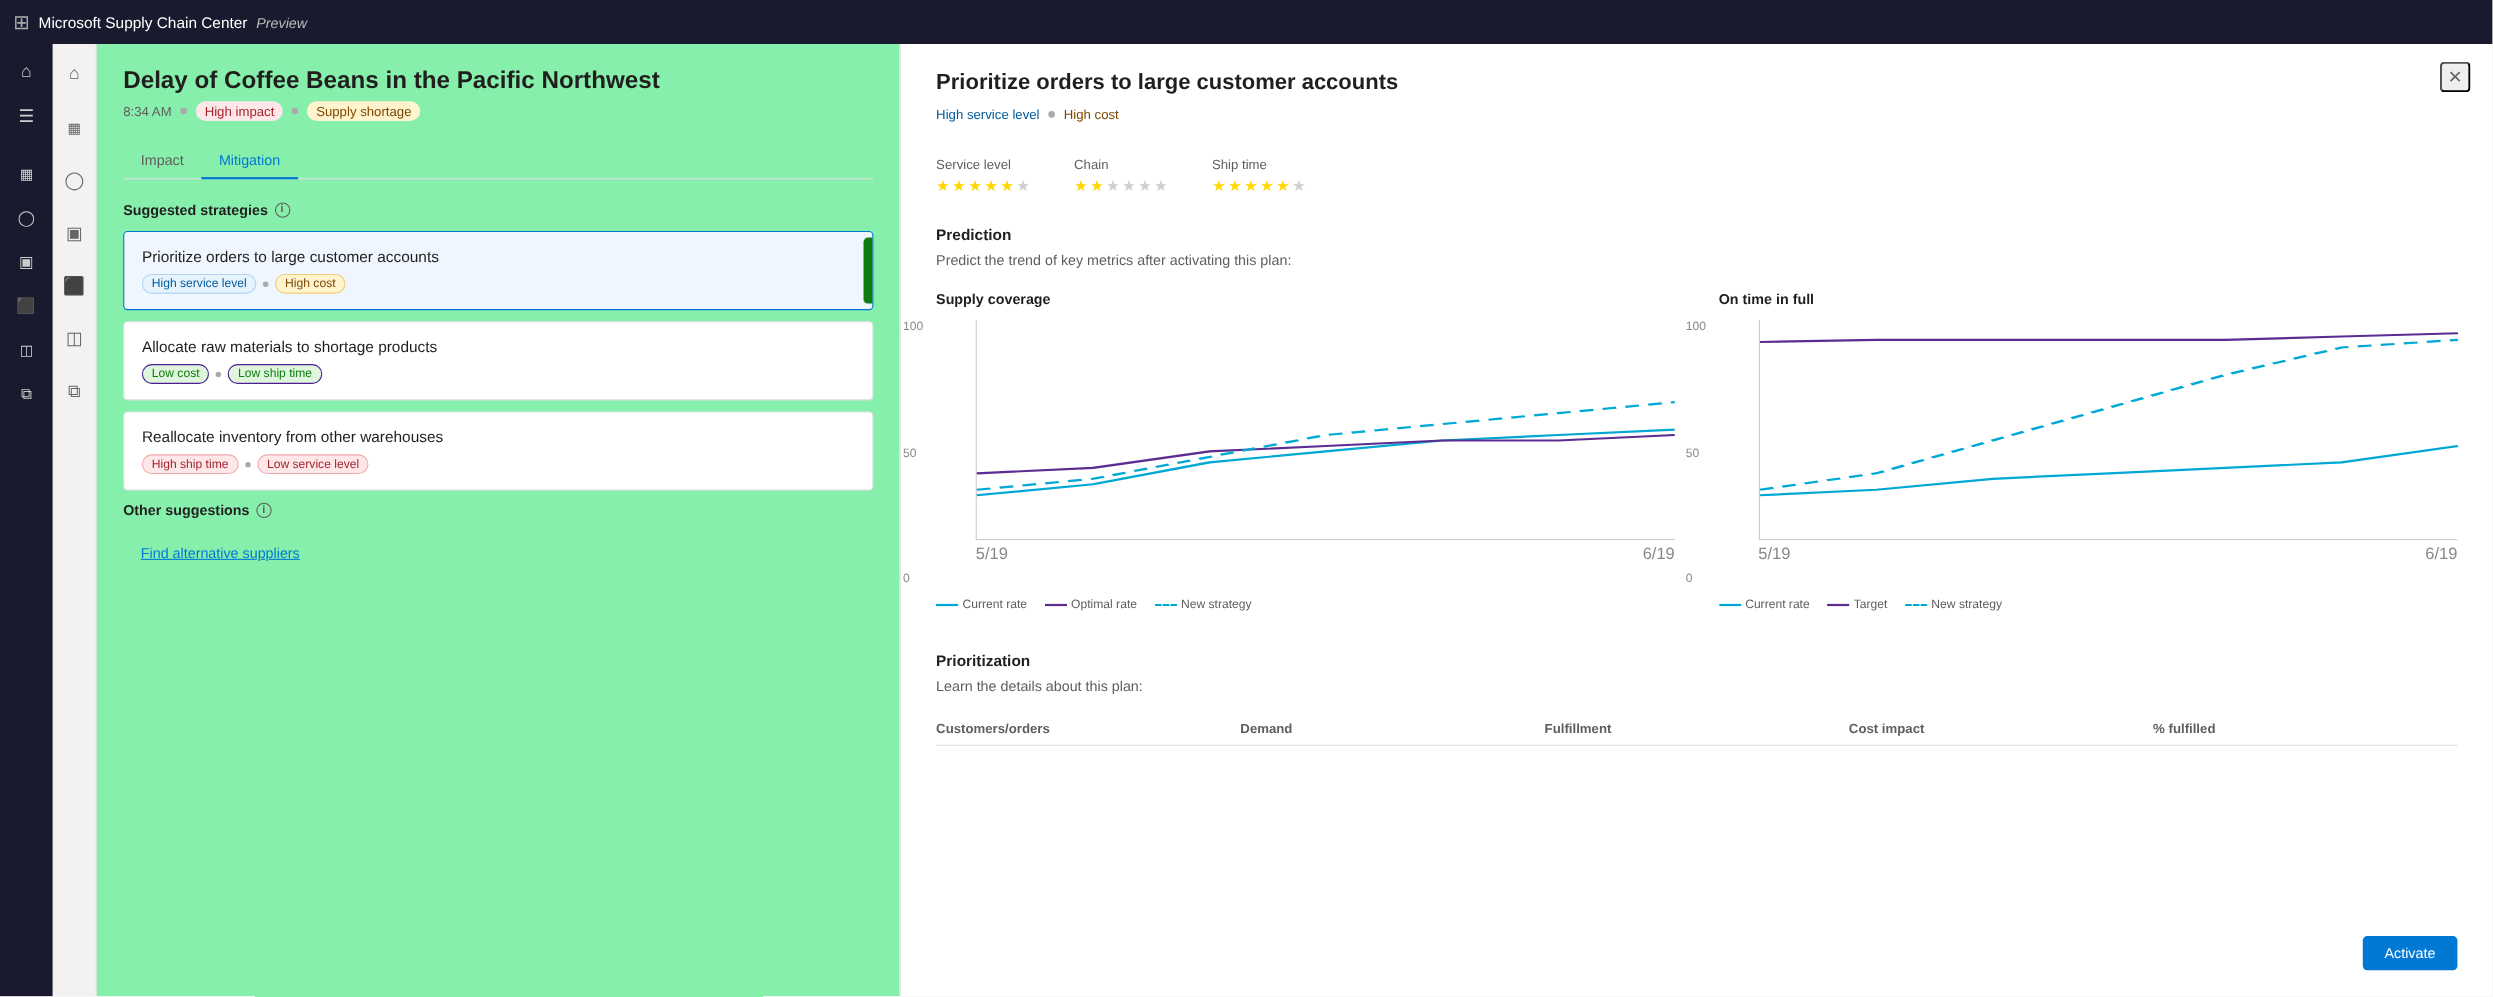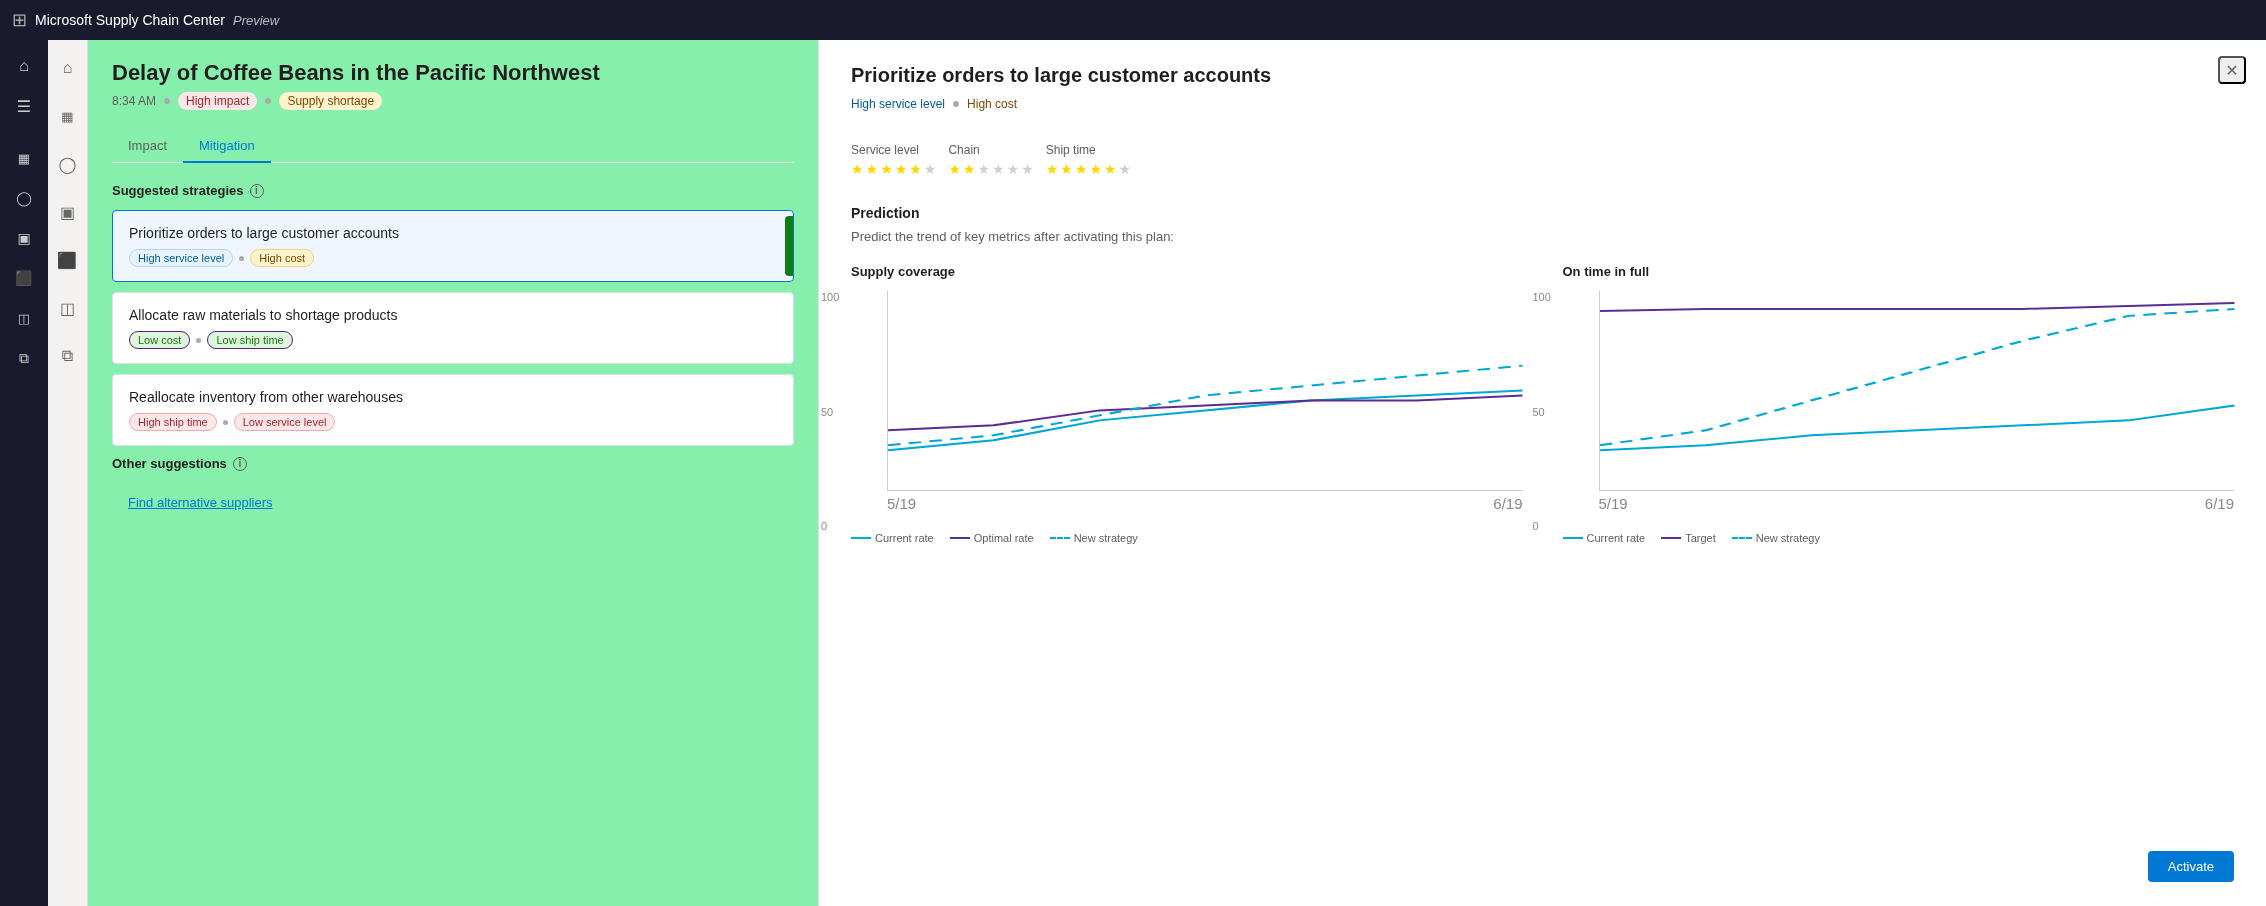--- a/index.html
+++ b/index.html
@@ -257,21 +257,21 @@
       margin-bottom: 8px;
     }
     .summary-text {
       font-size: 13px;
       color: #605e5c;
       line-height: 1.5;
     }
 
     .metrics-row {
       display: flex;
-      gap: 12px;
+      gap: 40px;
       margin-top: 8px;
     }
     .metric-item {
       display: flex;
       flex-direction: column;
       gap: 4px;
     }
     .metric-label {
       font-size: 12px;
       color: #605e5c;
@@ -333,20 +333,21 @@
     }
     svg.chart-svg {
       width: 100%;
       height: 100%;
       overflow: visible;
     }
 
     .legend {
       display: flex;
       gap: 16px;
+      margin-top: 12px;
       font-size: 11px;
       color: #605e5c;
       flex-wrap: wrap;
     }
     .legend-item {
       display: flex;
       align-items: center;
       gap: 4px;
     }
     .legend-line {
@@ -637,17 +638,28 @@
               </div>
               <div class="legend-item">
                 <div class="legend-line legend-line-dashed" style="border-color:#00a8d4;"></div>
                 <span>New strategy</span>
               </div>
             </div>
           </div>
         </div>
       </div>
 
+      <div class="prioritization-section">
+        <div class="section-label">Prioritization</div>
+        <div class="prioritization-text">Learn the details about this plan:</div>
+        <div class="table-header">
+          <div class="th">Customers/orders</div>
+          <div class="th">Demand</div>
+          <div class="th">Fulfillment</div>
+          <div class="th">Cost impact</div>
+          <div class="th">% fulfilled</div>
+        </div>
+      </div>
 
       <button class="activate-btn">Activate</button>
     </div>
   </div>
 </div>
 
 </body></html>

